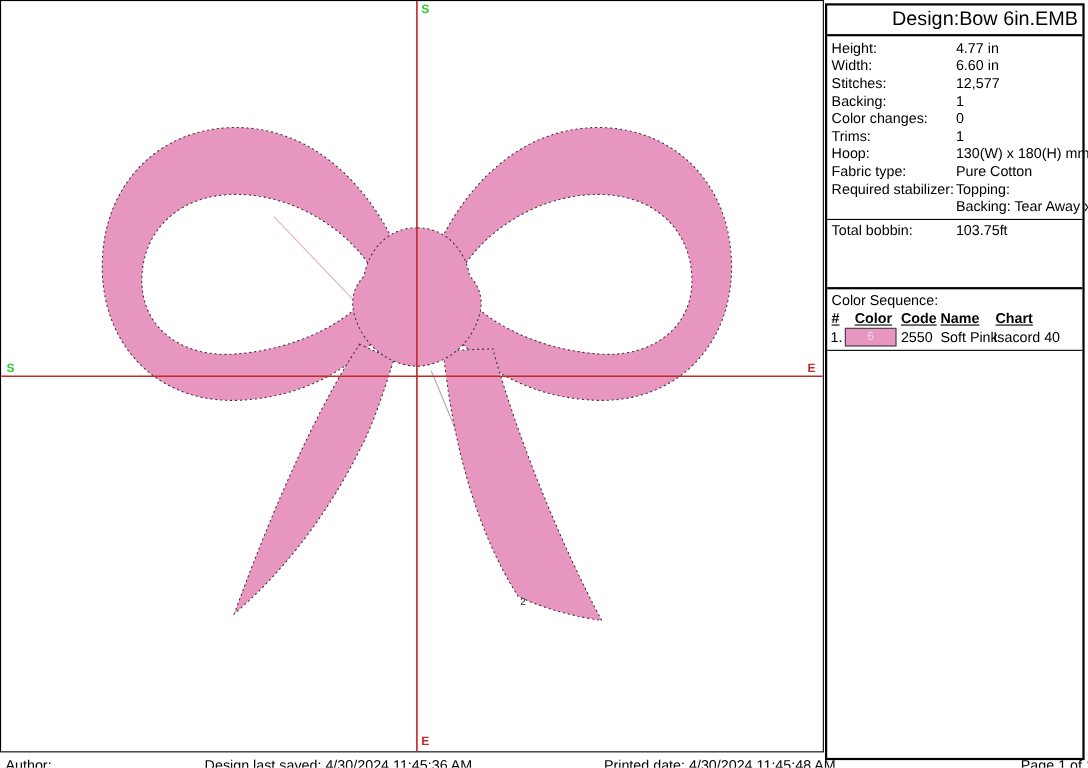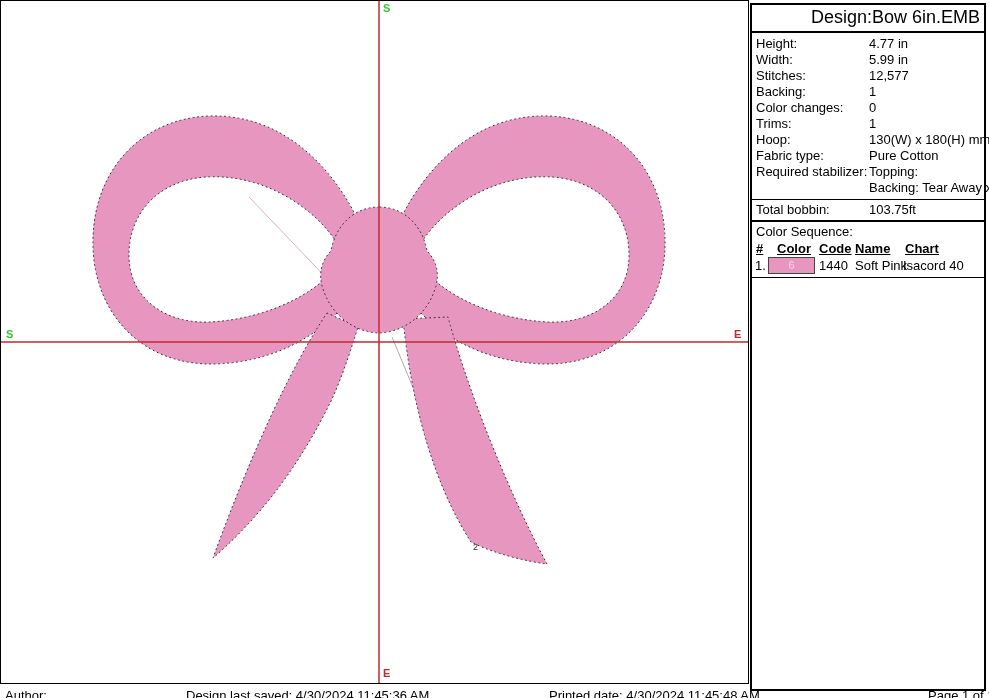--- a/index.html
+++ b/index.html
@@ -12,21 +12,21 @@
 
   
   .panel{position:absolute;left:750px;top:3px;width:232px;height:684px;border:2px solid #000;background:#fff;
     font-size:13px;color:#000;}
   .panel-title{font-size:18px;padding:2px 4px 3px 5px;border-bottom:2px solid #000;white-space:nowrap;text-align:right;}
   .info{padding:3px 0 0 0;}
   .info-row{display:grid;grid-template-columns:113px 1fr;padding:0 0 0 4px;line-height:16px;}
   .info-row .lbl{white-space:nowrap;}
   .info-row .val{white-space:nowrap;}
   .info-row.divided{border-top:1px solid #000;margin-top:3px;padding-top:2px;padding-bottom:2px;}
-  .seq{border-top:2px solid #000;}
+  .seq{border-top:2px solid #000;margin-top:41px;}
   .seq-heading{padding:2px 0 1px 4px;line-height:16px;}
   .seq-table{position:relative;height:36px;}
   .seq-col{position:absolute;top:0;font-weight:bold;text-decoration:underline;white-space:nowrap;}
   .seq-cell{position:absolute;top:17px;white-space:nowrap;}
   .swatch{position:absolute;top:16px;left:16px;width:45px;height:15px;border:1px solid #444;
     text-align:center;font-size:11px;line-height:15px;color:#f6d3e5;}
   .seq-bottom{border-top:1px solid #000;height:0;}
 
   
   .status{position:absolute;top:688px;font-size:13px;color:#000;white-space:nowrap;}
@@ -76,21 +76,21 @@
   <div class="panel">
     <div class="panel-title">Design:Bow 6in.EMB</div>
 
     <div class="info">
       <div class="info-row">
         <span class="lbl">Height:</span>
         <span class="val">4.77 in</span>
       </div>
       <div class="info-row">
         <span class="lbl">Width:</span>
-        <span class="val">5.99 in</span>
+        <span class="val">6.60 in</span>
       </div>
       <div class="info-row">
         <span class="lbl">Stitches:</span>
         <span class="val">12,577</span>
       </div>
       <div class="info-row">
         <span class="lbl">Backing:</span>
         <span class="val">1</span>
       </div>
       <div class="info-row">
@@ -126,21 +126,21 @@
       <div class="seq-heading">Color Sequence:</div>
       <div class="seq-table">
         <span class="seq-col" style="left:4px">#</span>
         <span class="seq-col" style="left:25px">Color</span>
         <span class="seq-col" style="left:67px">Code</span>
         <span class="seq-col" style="left:103px">Name</span>
         <span class="seq-col" style="left:153px">Chart</span>
 
         <span class="seq-cell" style="left:3px">1.</span>
         <span class="swatch" style="background: rgb(231, 150, 191);">6</span>
-        <span class="seq-cell" style="left:67px">1440</span>
+        <span class="seq-cell" style="left:67px">2550</span>
         <span class="seq-cell" style="left:103px">Soft Pink</span>
         <span class="seq-cell" style="left:151px">Isacord 40</span>
       </div>
       <div class="seq-bottom"></div>
     </div>
   </div>
 
   <div class="status st-author">Author:</div>
   <div class="status st-saved">Design last saved: 4/30/2024 11:45:36 AM</div>
   <div class="status st-printed">Printed date: 4/30/2024 11:45:48 AM</div>

